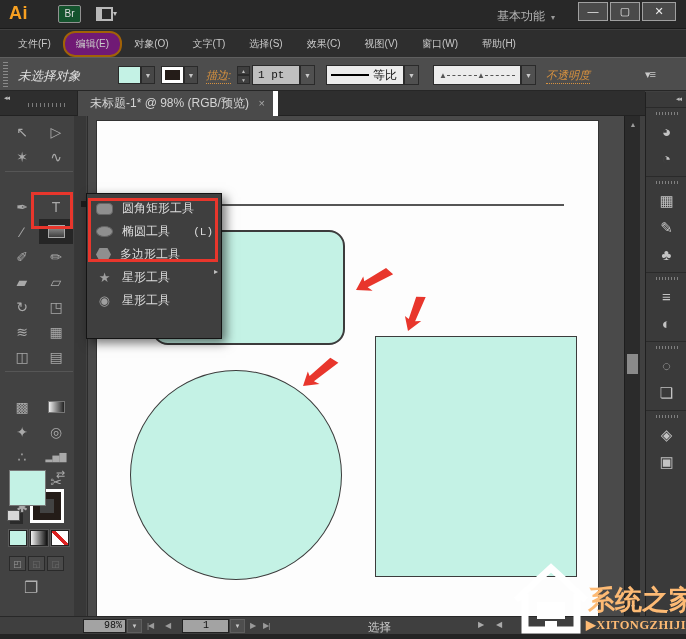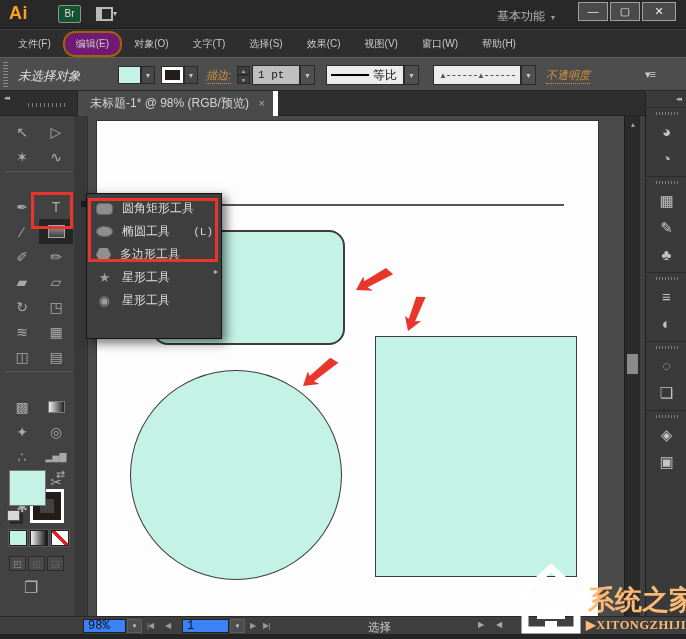--- a/index.html
+++ b/index.html
@@ -119,21 +119,21 @@
   .f-icon.glyph-i { background:none; border:none; color:#9f9f9f; font-size:13px; line-height:12px; text-align:center; }
   .f-label { color:#dcdcdc; font-size:12px; flex:1; }
   .f-short { color:#dcdcdc; font-size:11px; font-family:"Liberation Mono", monospace; margin-right:8px; }
   .tearoff { position:absolute; right:3px; top:73px; color:#c0c0c0; font-size:8px; }
   .red-box-menu { position:absolute; left:1px; top:4px; width:130px; height:64px; border:3px solid #e8362c; z-index:35; }
   .cur-marker { position:absolute; left:81px; top:201px; width:5px; height:6px; background:#1a1a1a; z-index:31; }
 
   
   .statusbar { position:absolute; left:0; top:616px; width:686px; height:18px; background:#3f3f3f; border-top:1px solid #282828; }
   .botstrip { position:absolute; left:0; top:634px; width:686px; height:5px; background:#242424; }
-  .scombo { position:absolute; top:2px; height:14px; background:#3b82f6; border:1px solid #222; color:#111; font-size:12px; line-height:12px; padding-left:4px; font-family:"Liberation Mono", monospace; }
+  .scombo { position:absolute; top:2px; height:14px; background:#a3a3a3; border:1px solid #222; color:#111; font-size:10px; line-height:12px; padding-left:20px; font-family:"Liberation Mono", monospace; }
   .zoomc { left:83px; width:43px; }
   .pagec { left:182px; width:47px; }
   .scaret { position:absolute; top:2px; width:15px; height:14px; background:#4e4e4e; border:1px solid #5f5f5f; color:#c9c9c9; font-size:6px; text-align:center; line-height:13px; }
   .navb { position:absolute; top:2px; color:#9a9a9a; font-size:8px; line-height:14px; letter-spacing:-1px; }
   .toolname { position:absolute; left:368px; top:3px; color:#cfcfcf; font-size:11.5px; }
   .sb-arrow { position:absolute; top:3px; color:#aaa; font-size:8px; }
 
   
   .watermark { position:absolute; left:512px; top:558px; width:190px; height:81px; z-index:50; color:#fdba74; }
   .wm-title { position:absolute; left:76px; top:24px; font-size:27px; font-weight:bold; white-space:nowrap; }

